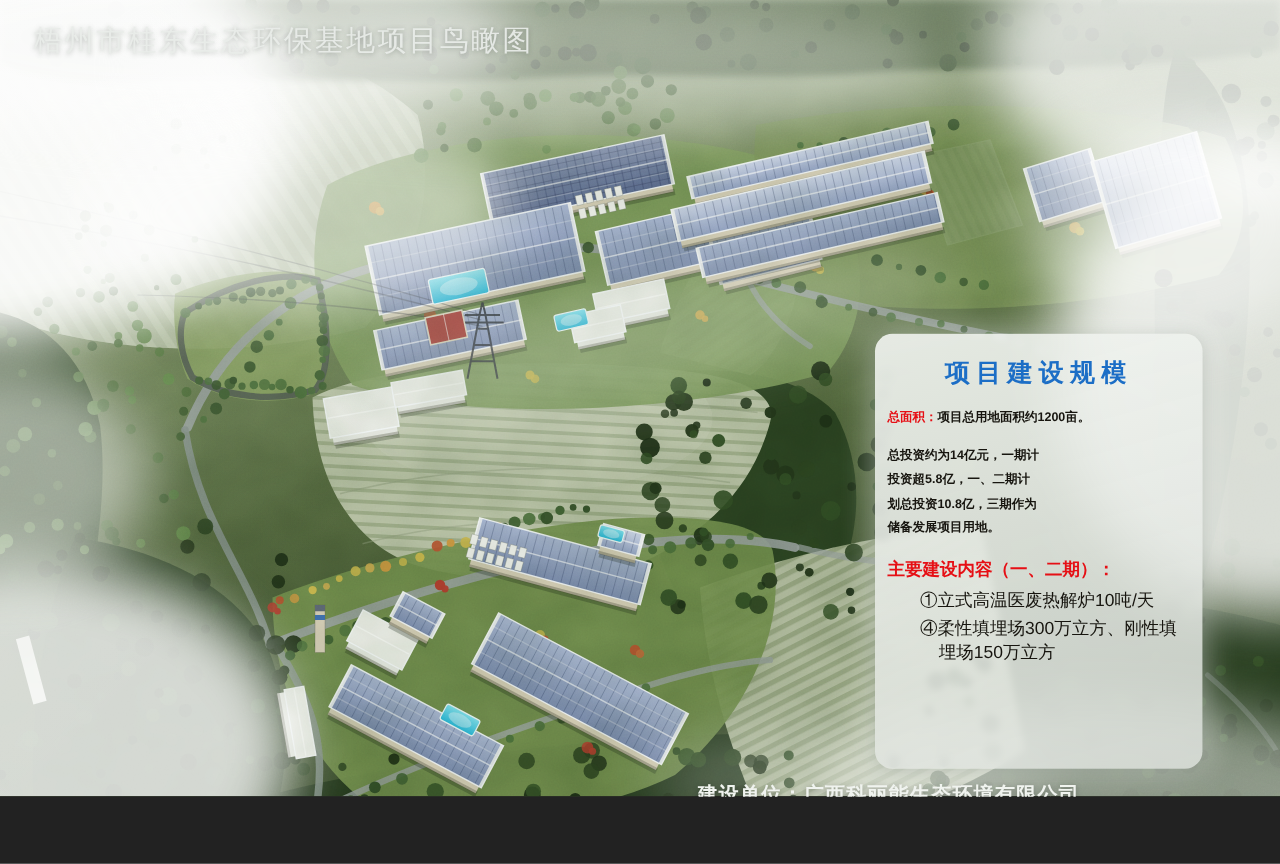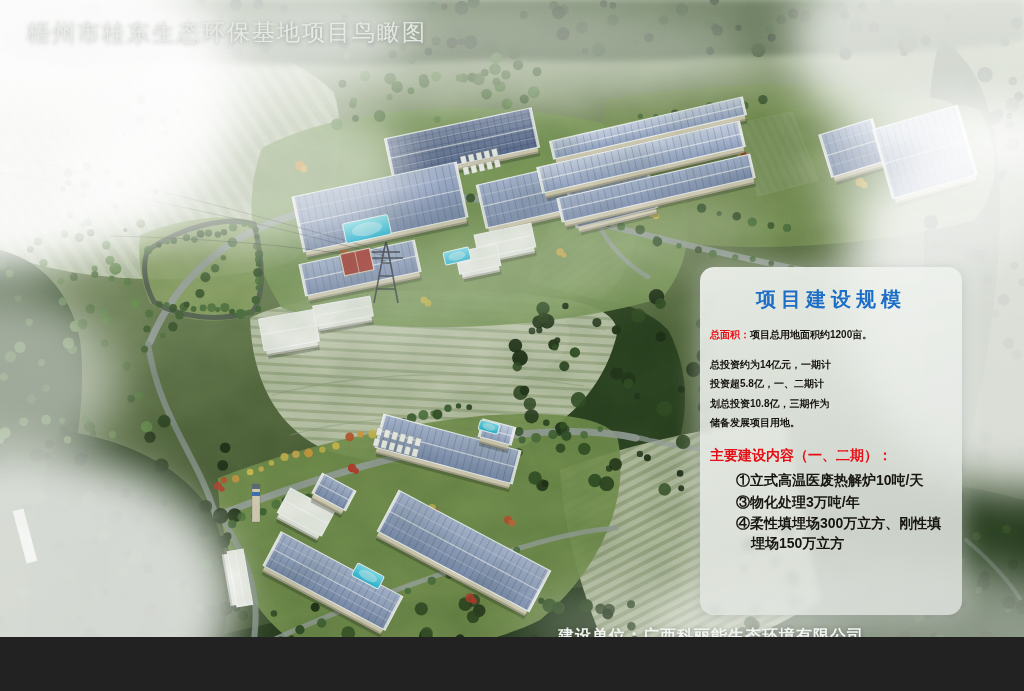--- a/index.html
+++ b/index.html
@@ -17,21 +17,21 @@
     background:linear-gradient(165deg,rgba(241,244,240,.92),rgba(222,226,221,.86));
     border-radius:14px;padding:13px 10px 0 10px;
     box-shadow:0 2px 14px rgba(40,60,40,.20),0 0 26px rgba(255,255,255,.55);
     backdrop-filter:blur(3px);margin-top:35px;}
   .panel h2{margin:6px 0 13px;text-align:center;color:#1c6ec6;font-size:20px;line-height:26px;
     font-weight:700;letter-spacing:5px;}
   .panel .row{display:flex;font-size:10px;line-height:19.5px;font-weight:700;color:#17150f;margin-bottom:10px;}
   .panel .row .lbl{color:#e60f15;flex:0 0 auto;}
   .panel .row .txt{white-space:pre-line;}
   .panel .subhead{color:#e60f15;font-weight:700;font-size:14px;line-height:19.5px;margin:13px 0 6px;}
-  .panel ul{list-style:none;margin:0;padding:0 0 0 26px;font-weight:700;font-size:14px;
+  .panel ul{list-style:none;margin:0;padding:0 0 0 26px;font-weight:400;font-size:14px;
     line-height:19.5px;color:#17150f;}
   .panel li{white-space:pre-line;padding-left:15px;text-indent:-15px;margin-bottom:2px;}
 </style>
 </head>
 <body>
 
 <div class="stage">
 
 <svg width="1024" height="691" viewBox="0 0 1024 691">
   <defs>
@@ -1240,21 +1240,20 @@
   </div>
   <div class="row">
     <span class="txt">总投资约为14亿元，一期计
 投资超5.8亿，一、二期计
 划总投资10.8亿，三期作为
 储备发展项目用地。</span>
   </div>
   <div class="subhead">主要建设内容（一、二期）：</div>
   <ul>
     <li>①立式高温医废热解炉10吨/天</li>
-    <li>③物化处理3万吨/年</li>
     <li>④柔性填埋场300万立方、刚性填
 埋场150万立方</li>
   </ul>
 </aside>
 
 <div class="footer-credit">建设单位：广西科丽能生态环境有限公司</div>
 
 </div>
 
 </body></html>

